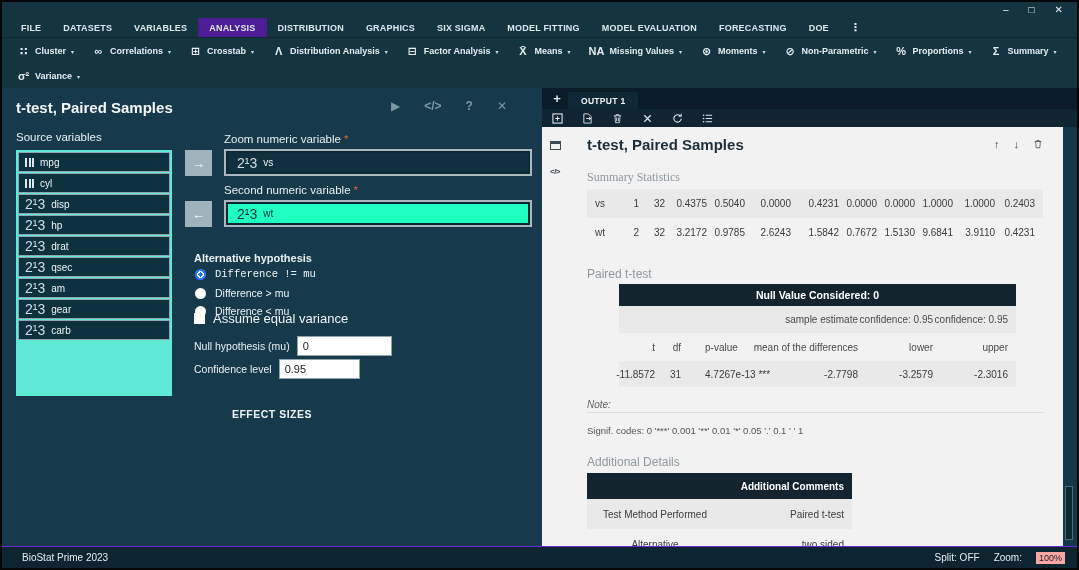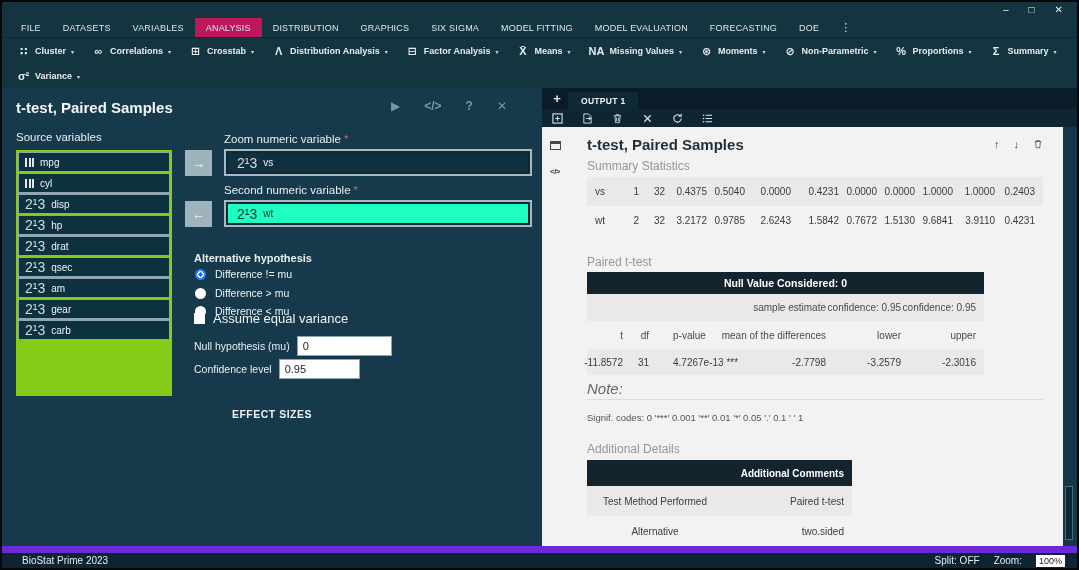--- a/index.html
+++ b/index.html
@@ -5,60 +5,60 @@
   * { box-sizing: border-box; margin: 0; padding: 0; }
   html,body { background:#222; }
   body { font-family:"Liberation Sans","DejaVu Sans",sans-serif; }
   .window { position:relative; width:1079px; height:570px; border:2px solid #060606; background:#143440; overflow:hidden; }
 
   
   .titlebar { height:16px; display:flex; justify-content:flex-end; align-items:center; gap:20px; padding-right:14px; color:#e8eef0; font-size:10px; }
   .winctl { cursor:default; line-height:10px; }
 
   
-  .menubar { height:19px; display:flex; align-items:stretch; padding-left:8px; font-size:9px; font-weight:400; color:#dce8ec; letter-spacing:.2px; }
+  .menubar { height:19px; display:flex; align-items:stretch; padding-left:8px; font-size:9px; font-weight:700; color:#dce8ec; letter-spacing:.2px; }
   .menu-item { padding:0 11px; display:flex; align-items:center; white-space:nowrap; }
-  .menu-item.active { background:#be185d; }
+  .menu-item.active { background:#4c1d95; }
   .menu-more { padding:0 10px; display:flex; align-items:center; font-size:11px; }
 
   
   .ribbon { height:27px; background:#143440; display:flex; align-items:center; padding-left:6px; color:#e4edf0; border-top:1px solid #0d2833; }
   .ribbon2 { height:24px; background:#143440; display:flex; align-items:center; padding-left:6px; color:#e4edf0; }
   .tool { display:flex; align-items:center; gap:5px; padding:0 9px; font-size:9px; font-weight:600; white-space:nowrap; }
   .ticon { font-size:11px; min-width:13px; text-align:center; }
   .caret { font-size:6px; opacity:.9; }
 
   
   .app-body { display:flex; height:458px; }
 
   
   .left-panel { width:540px; flex:none; position:relative; background:#16394b; }
   .panel-title { position:absolute; left:14px; top:11px; font-size:15px; font-weight:700; color:#f3f7f8; }
   .panel-actions { position:absolute; right:35px; top:11px; display:flex; gap:24px; color:#7d97a3; align-items:center; }
   .pa { font-size:12px; font-weight:700; }
   .src-label { position:absolute; left:14px; top:43px; font-size:11.5px; color:#e8f0f2; }
-  .src-list { position:absolute; left:14px; top:62px; width:156px; height:246px; background:#84cc16; padding:2px; }
+  .src-list { position:absolute; left:14px; top:62px; width:156px; height:246px; background:#5eead4; padding:2px; }
   .src-item { height:20px; margin-bottom:1px; background:#0e3140; border:1px solid #90a5af; display:flex; align-items:center; gap:6px; padding:0 6px; color:#eef4f6; font-size:10px; }
   .bars-icon { width:9px; height:9px; flex:none;
     background:linear-gradient(90deg,#dfe7ea 0 2px,transparent 2px 3.5px,#dfe7ea 3.5px 5.5px,transparent 5.5px 7px,#dfe7ea 7px 9px); }
   .num-icon { font-size:14px; color:#cfdde2; line-height:1; flex:none; }
   .btn-transfer { position:absolute; left:183px; width:27px; height:26px; background:#9fb3bd; color:#fff; display:flex; align-items:center; justify-content:center; font-size:13px; }
   .btn-right { top:62px; } .btn-left { top:113px; }
   .field-label { position:absolute; left:222px; font-size:11.5px; color:#e8f0f2; }
   .fl1 { top:45px; } .fl2 { top:96px; }
   .req { color:#e0623d; margin-left:3px; }
   .field { position:absolute; left:222px; width:308px; height:27px; border:2px solid #a9b8bf; box-shadow:inset 0 0 0 2px #0c2935; background:#10303f; display:flex; align-items:center; gap:6px; padding:0 11px; }
   .f1 { top:61px; } .f2 { top:112px; }
   .field .val { color:#eef4f6; font-size:10px; }
   .field.green { background:#1fffbf; }
   .field.green .val { color:#0c3040; }
   .field.green .num-icon { color:#0c3040; }
   .alt-label { position:absolute; left:192px; top:164px; font-size:11px; font-weight:700; color:#e8f0f2; }
   .opt-row { position:absolute; left:193px; display:flex; align-items:center; gap:9px; color:#eef4f6; font-size:10.5px; }
-  .o1{top:180px;} .o2{top:199px;} .o3{top:217px;}
+  .o1{top:180px;font-family:Liberation Mono, monospace;} .o2{top:199px;} .o3{top:217px;}
   .radio { width:11px; height:11px; border-radius:50%; flex:none; }
   .radio.on { background:radial-gradient(circle,#1e6df0 0 2.2px,#ffffff 2.2px 3.6px,#2b7cff 3.6px); }
   .radio.off { background:#fff; }
   .check-row { position:absolute; left:192px; top:223px; display:flex; align-items:center; gap:8px; color:#f0f5f7; font-size:13px; }
   .checkbox { width:11px; height:11px; background:#fff; flex:none; }
   .input-row { position:absolute; left:192px; display:flex; align-items:center; color:#e8f0f2; font-size:10.5px; }
   .ir1 { top:248px; } .ir2 { top:271px; }
   .text-input { background:#fff; color:#222; font-size:11px; border:1px solid #8fa3ad; height:20px; padding:2px 5px; margin-left:7px; }
   .ti1 { width:95px; } .ti2 { width:81px; }
   .effect { position:absolute; left:190px; top:320px; width:160px; text-align:center; color:#edf3f5; font-size:10.5px; font-weight:700; letter-spacing:.5px; }
@@ -73,57 +73,57 @@
   .content { position:absolute; top:39px; left:0; right:14px; bottom:0; background:#f2f2f2; overflow:hidden; display:flex; }
   .gutter { width:26px; padding-top:14px; display:flex; flex-direction:column; align-items:center; gap:17px; color:#3e4a52; flex:none; }
   .window-icon { width:11px; height:9px; border:1px solid #3e4a52; background:linear-gradient(#3e4a52 0 2.5px,transparent 2.5px); }
   .code-icon { font-size:8px; font-weight:700; letter-spacing:-0.5px; }
   .doc { flex:1; padding:6px 23px 0 19px; }
   .doc-head { display:flex; justify-content:space-between; align-items:center; height:22px; }
   .doc-title { font-size:15px; font-weight:700; color:#1e2e39; }
   .doc-actions { display:flex; gap:14px; align-items:center; color:#444; font-size:11px; }
   .doc-actions svg { width:10px; height:10px; display:block; }
   .sec-title { font-size:12px; color:#8e989e; }
-  .st1 { margin-top:4px; } .st2 { margin-top:20px; } .st3 { margin-top:19px; }
+  .st1 { margin-top:15px;font-family:Liberation Serif, serif; } .st2 { margin-top:20px; } .st3 { margin-top:19px; }
 
   
   .t1 { margin-top:4px; width:456px; font-size:10px; color:#3c3c3c; }
   .t1 .hrow { display:grid; grid-template-columns:28px 32px 26px 42px 38px 46px 48px 38px 38px 38px 42px 40px; background:#14242f; color:#fff; font-weight:700; height:22px; align-items:center; }
   .t1 .drow { display:grid; grid-template-columns:28px 32px 26px 42px 38px 46px 48px 38px 38px 38px 42px 40px; height:29px; align-items:center; }
   .t1 .drow.alt { background:#e9e9e9; }
   .cell-r { justify-self:end; padding-right:8px; white-space:nowrap; }
   .cell-l { justify-self:start; padding-left:8px; white-space:nowrap; }
 
   
-  .t2 { margin-top:3px; width:397px; font-size:10px; color:#3c3c3c; }
+  .t2 { margin-top:3px; width:397px; font-size:10px; color:#3c3c3c;margin-left:32px; }
   .t2 .banner { height:22px; background:#14242f; color:#fff; font-weight:700; font-size:10.5px; display:flex; align-items:center; justify-content:center; }
   .t2 .grow { display:grid; grid-template-columns:44px 26px 105px 72px 75px 75px; align-items:center; }
   .t2 .sub { background:#e9e9e9; height:27px; color:#4a4a4a; }
   .t2 .hdr { height:28px; color:#4a4a4a; }
   .t2 .dat { background:#e9e9e9; height:26px; }
   .pv-l { justify-self:start; padding-left:16px; white-space:nowrap; }
-  .note { margin-top:5px; font-size:15px; font-style:italic; color:#666; }
+  .note { margin-top:12px; font-size:10px; font-style:italic; color:#666; }
   .note-divider { width:456px; border-bottom:1px solid #ddd; margin-top:2px; }
   .signif { margin-top:12px; font-size:9.5px; color:#555; }
 
   
   .t3 { margin-top:4px; width:265px; font-size:10px; color:#3c3c3c; }
   .t3 .hd { height:26px; background:#14242f; color:#fff; font-weight:700; display:flex; align-items:center; justify-content:flex-end; padding-right:8px; }
   .t3 .row { display:grid; grid-template-columns:136px 129px; align-items:center; height:30px; }
   .t3 .row.alt { background:#e9e9e9; }
   .t3 .c1 { justify-self:center; white-space:nowrap; }
   .t3 .c2 { justify-self:end; padding-right:8px; white-space:nowrap; }
 
   .scrollstrip { position:absolute; right:0; top:39px; bottom:0; width:14px; background:#15374a; }
   .scroll-thumb { position:absolute; bottom:6px; left:2px; width:8px; height:54px; background:#0d2733; border:1px solid #4e6b79; }
 
   
-  .statusbar { height:22px; background:#0c2531; display:flex; align-items:center; justify-content:space-between; padding:0 12px 0 20px; color:#e4edf0; font-size:10px; border-top:7px solid #6d28d9; }
+  .statusbar { height:22px; background:#0c2531; display:flex; align-items:center; justify-content:space-between; padding:0 12px 0 20px; color:#e4edf0; font-size:10px; border-top:1px solid #6d28d9; }
   .status-right { display:flex; align-items:center; gap:14px; }
-  .zoom-box { background:#ffffff; color:#222; font-size:9px; padding:1px 3px; }
+  .zoom-box { background:#fca5a5; color:#222; font-size:9px; padding:1px 3px; }
 </style>
 </head>
 <body>
 
 <div class="window">
 
   <div class="titlebar">
     <span class="winctl">–</span>
     <span class="winctl">□</span>
     <span class="winctl">✕</span>

